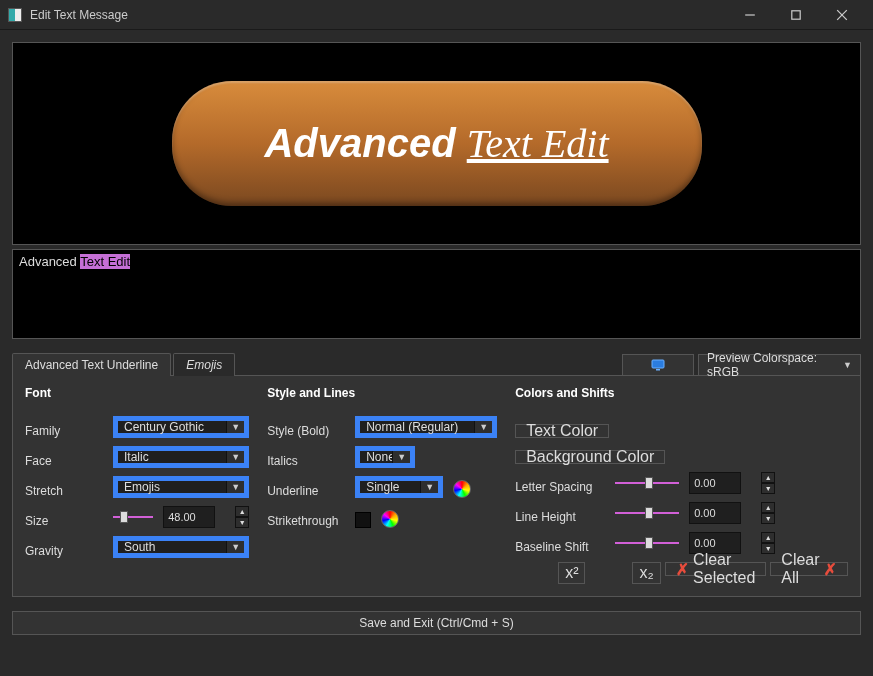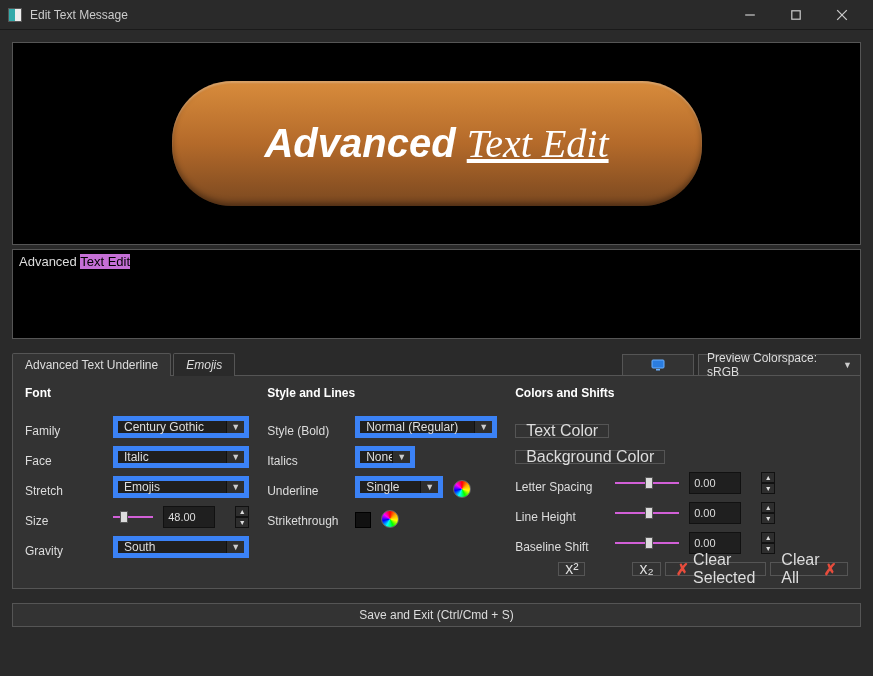--- a/index.html
+++ b/index.html
@@ -41,21 +41,21 @@
 .checkbox { width:16px; height:16px; background:#111; border:1px solid #000; cursor:pointer;}
 .colorwheel { width:18px; height:18px; border-radius:50%; background: conic-gradient(red,orange,yellow,lime,cyan,blue,magenta,red); border:1px solid #666; cursor:pointer; flex:0 0 18px;}
 .slider { flex:1; height:22px; display:flex; align-items:center; }
 .slider .track { flex:1; height:2px; background:#d260d8; position:relative;}
 .slider .thumb { position:absolute; top:-5px; width:8px; height:12px; background:#ddd; border:1px solid #555; }
 .numbox { width:52px; height:22px; background:#1f1f1f; border:1px solid #111; display:flex; align-items:center; padding:0 4px; font-size:11px;}
 .spinner-box { display:flex; flex:0 0 64px;gap:20px; }
 .spinner-btns { display:flex; flex-direction:column; width:14px;}
 .spinner-btns div { flex:1; background:#2e2e2e; border:1px solid #111; display:flex; align-items:center; justify-content:center; font-size:7px; cursor:pointer; line-height:1;}
 .btn { background:#333; border:1px solid #555; padding:2px 10px; height:14px; font-size:16px; cursor:pointer; display:inline-flex; align-items:center; gap:4px;}
-.btn.small { padding:2px 6px;margin-left:43px; }
+.btn.small { padding:10px 6px;margin-left:43px; }
 .bottom-btn-row { display:flex; gap:4px; margin-top:2px;}
 .save-btn { margin-top:14px; height:24px; background:#333; border:1px solid #555; display:flex; align-items:center; justify-content:center; cursor:pointer;}
 .red-x { color:#e74c3c; font-weight:700;}
 .thin-slider { flex:0 0 64px; }
 svg.icon { width:12px; height:12px; }
 </style>
 </head>
 <body>
 
 <div class="titlebar">

